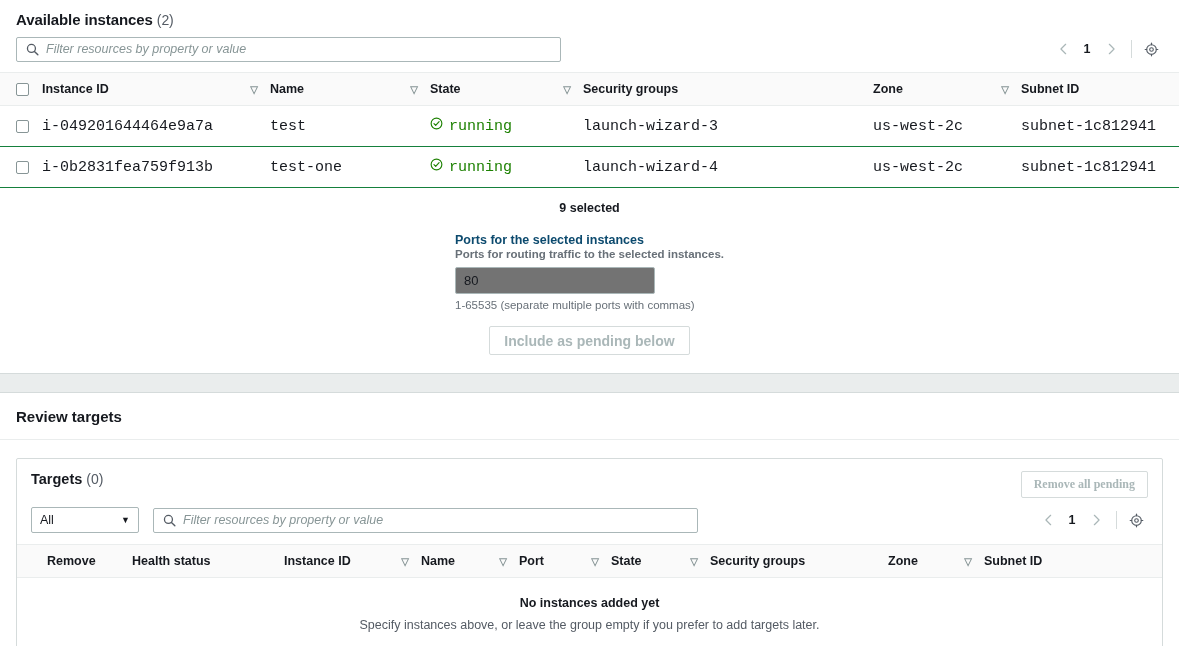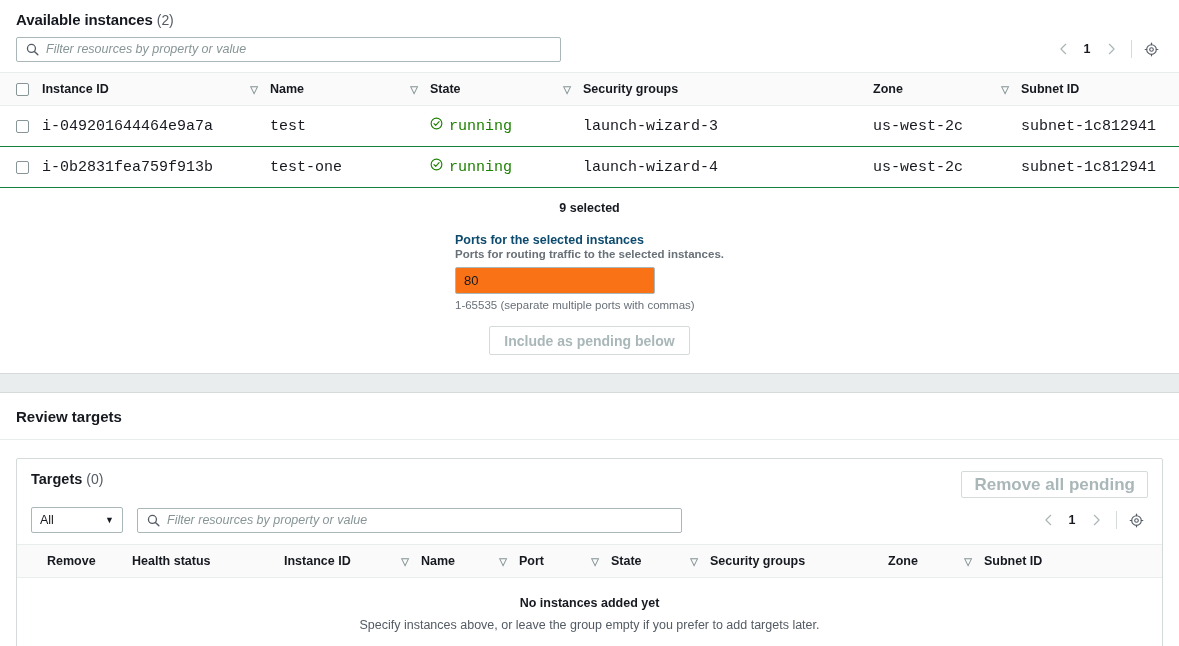--- a/index.html
+++ b/index.html
@@ -59,21 +59,21 @@
 
   
   .sel-block { text-align:center; padding: 13px 0 18px 0; background:#fff; }
   .sel-count { font-size:12.5px; font-weight:bold; margin-bottom: 18px; }
   .ports-wrap { display:inline-block; text-align:left; }
   .ports-label { font-size:12.5px; font-weight:bold; color:#0c4a6e; }
   .ports-desc { font-size:11.5px; color:#687078; margin-top:1px;font-weight:bold; }
   .ports-input {
     margin-top: 7px; width:200px; height:27px; border:1px solid #aab7b8; border-radius:2px;
     font-family:"Liberation Sans", sans-serif; font-size:13px; color:#16191f;
-    padding: 12px 8px; outline:none; display:block; background:#f97316;
+    padding: 12px 8px; outline:none; display:block; background:#737373;
   }
   .ports-hint { font-size:11.5px; color:#687078; margin-top: 5px; }
   .incl-btn {
     margin: 14px auto 0 auto; display:block; height:29px; padding: 0 14px;
     border:1px solid #d5dbdb; border-radius:2px; background:#fff;
     color:#aab7b8; font-size:14px; font-weight:bold;
     font-family:"Liberation Sans", sans-serif; cursor:default;
   }
 
   
@@ -85,25 +85,25 @@
   .rt-title { font-size:15px; font-weight:bold; }
 
   .inner-card { margin: 18px 16px 0 16px; border:1px solid #d5dbdb; border-radius:2px; background:#fff; }
   .tg-head { padding: 12px 0 0 0; }
   .tg-titlerow { display:flex; align-items:flex-start; padding: 0 14px; }
   .tg-title { font-size:14.5px; font-weight:bold; }
   .tg-title .count { font-weight:normal; color:#545b64; font-size:14px; }
   .tg-right { margin-left:auto; display:flex; flex-direction:column; align-items:flex-end; }
   .rm-btn {
     height:27px; padding: 0 12px; border:1px solid #d5dbdb; border-radius:2px; background:#fff;
-    color:#aab7b8; font-size:17px; font-weight:bold; font-family:Liberation Sans, sans-serif; cursor:default;
+    color:#aab7b8; font-size:12px; font-weight:bold; font-family:Liberation Serif, serif; cursor:default;
   }
   .tg-ctrlrow { display:flex; align-items:center; padding: 9px 14px 11px 14px; }
   .selectbox {
-    width:92px; height:26px; border:1px solid #aab7b8; border-radius:2px; background:#fff;
+    width:108px; height:26px; border:1px solid #aab7b8; border-radius:2px; background:#fff;
     display:flex; align-items:center; justify-content:space-between; padding: 0 8px;
     font-size:12.5px; cursor:pointer; flex:0 0 auto;
   }
   .selectbox .caret { font-size:9px; color:#16191f; }
   .tg-search { margin-left:14px; width:545px; }
   .tg-pager { margin-left:auto; display:flex; align-items:center; }
 
   .empty { text-align:center; padding: 18px 0 22px 0; }
   .empty-t { font-size:12.5px; font-weight:bold; }
   .empty-s { font-size:12.5px; color:#545b64; margin-top: 8px; }

